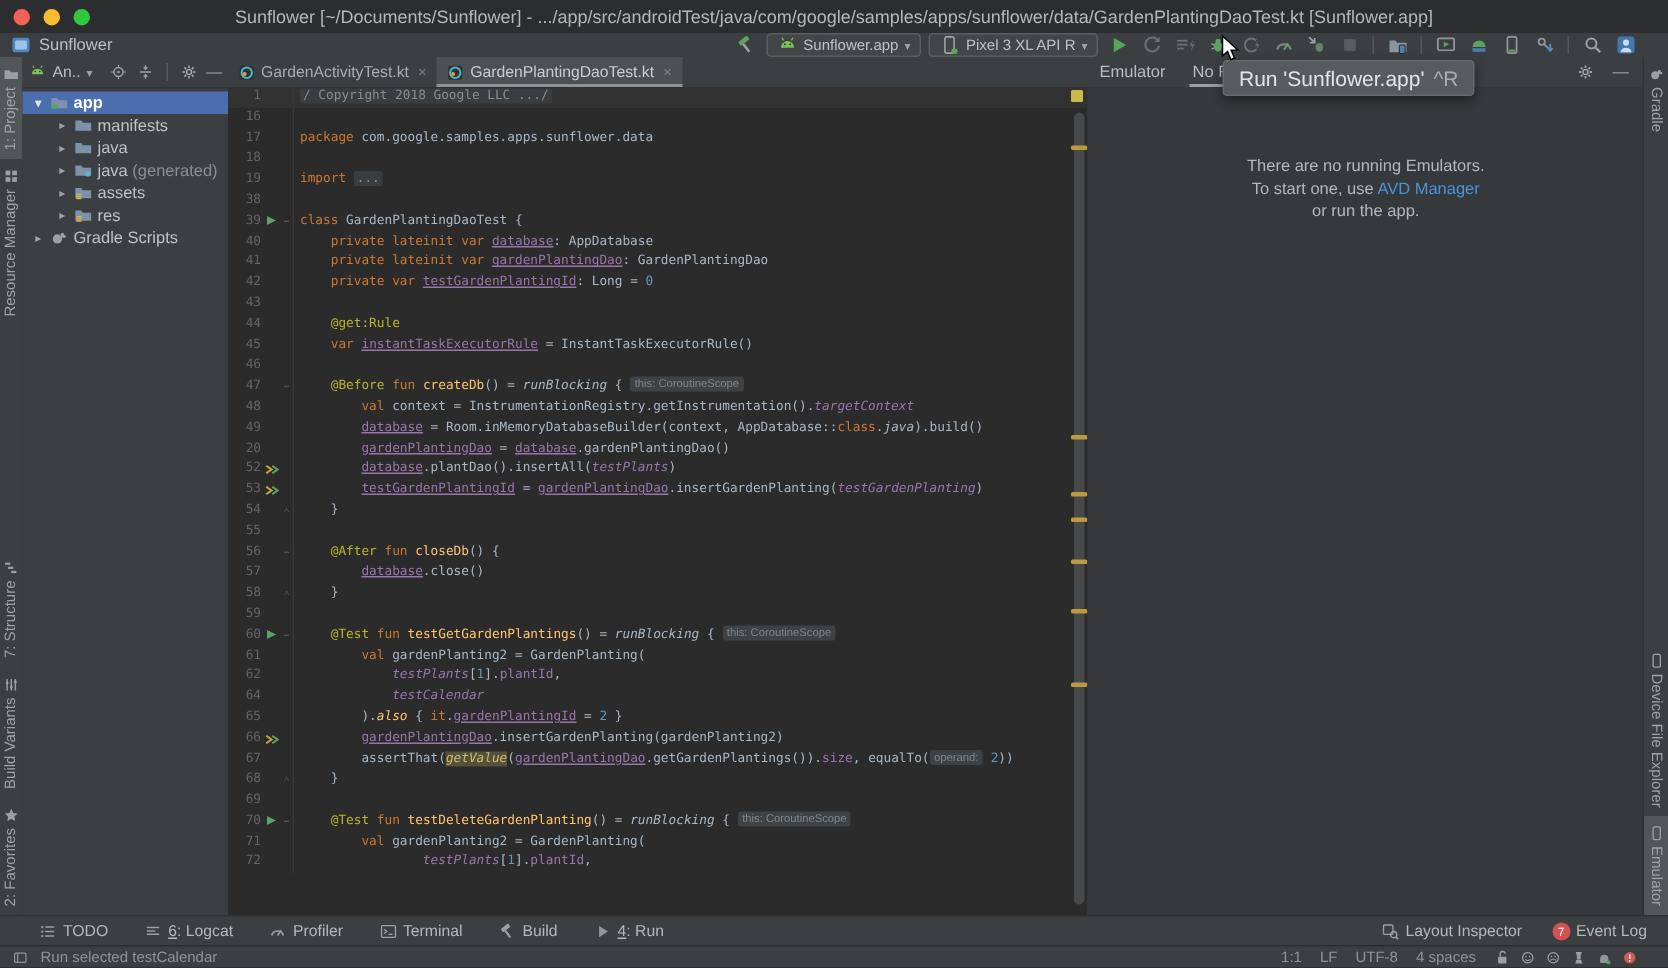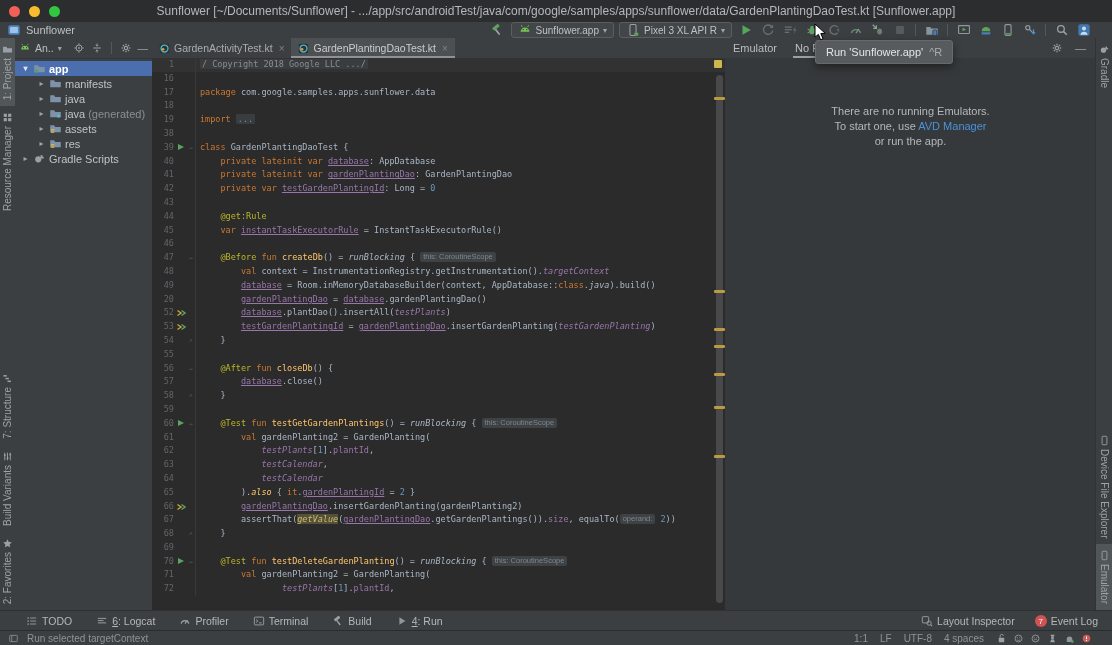--- a/index.html
+++ b/index.html
@@ -99,21 +99,21 @@
   
   #statusbar{position:absolute;left:0;right:0;top:630px;height:15px;background:#3c3f41;border-top:1px solid #2a2c2d;
              display:flex;align-items:center;font-size:10px;color:#8f9396;}
   #sb-left{display:flex;align-items:center;gap:8px;padding-left:8px;}
   #sb-right{margin-left:auto;display:flex;align-items:center;gap:12px;padding-right:20px;}
   #sb-icons{display:flex;align-items:center;gap:6px;}
   #sb-icons .icon svg{width:11px;height:11px;}
   #sb-left .icon svg{width:11px;height:11px;}
   
   #tooltip{position:absolute;left:815px;top:40px;height:22px;display:flex;align-items:center;gap:6px;
-           background:#575b5d;border:1px solid #656a6c;border-radius:3px;padding:0 10px;font-size:11px;
+           background:#575b5d;border:1px solid #656a6c;border-radius:3px;padding:0 10px;font-size:14px;
            color:#e2e5e6;box-shadow:0 3px 8px rgba(0,0,0,.45);z-index:50;white-space:nowrap;}
   #tooltip .shortcut{color:#a8adb0;}
   #cursor{position:absolute;left:814px;top:23px;z-index:60;}
 </style>
 </head>
 <body>
 
 <div id="app">
 
   <div id="titlebar">
@@ -704,26 +704,20 @@
               <span class="g-fold"></span>
               <span class="code-pre"><span class="tk d">        </span><span class="tk k">val </span><span class="tk d">gardenPlanting2 = GardenPlanting(</span></span>
             </div>
             <div class="cl">
               <span class="g-num">62</span>
               <span class="g-ic"></span>
               <span class="g-fold"></span>
               <span class="code-pre"><span class="tk d">            </span><span class="tk pi">testPlants</span><span class="tk d">[</span><span class="tk n">1</span><span class="tk d">].</span><span class="tk p">plantId</span><span class="tk d">,</span></span>
             </div>
             <div class="cl">
-              <span class="g-num">63</span>
-              <span class="g-ic"></span>
-              <span class="g-fold"></span>
-              <span class="code-pre"><span class="tk d">            </span><span class="tk pi">testCalendar</span><span class="tk d">,</span></span>
-            </div>
-            <div class="cl">
               <span class="g-num">64</span>
               <span class="g-ic"></span>
               <span class="g-fold"></span>
               <span class="code-pre"><span class="tk d">            </span><span class="tk pi">testCalendar</span></span>
             </div>
             <div class="cl">
               <span class="g-num">65</span>
               <span class="g-ic"></span>
               <span class="g-fold"></span>
               <span class="code-pre"><span class="tk d">        ).</span><span class="tk fi">also</span><span class="tk d"> { </span><span class="tk k">it</span><span class="tk d">.</span><span class="tk pu">gardenPlantingId</span><span class="tk d"> = </span><span class="tk n">2</span><span class="tk d"> }</span></span>
@@ -937,21 +931,21 @@
   </div>
 
   <div id="statusbar">
     <div id="sb-left">
       <span class="icon">
           <svg width="14" height="14" viewBox="0 0 16 16">
             <rect x="2.5" y="3.5" width="11" height="9" rx="1" fill="none" stroke="#8f9396" stroke-width="1.2"></rect>
             <line x1="5.5" y1="3.5" x2="5.5" y2="12.5" stroke="#8f9396" stroke-width="1.2"></line>
           </svg>
         </span>
-      <span>Run selected targetContext</span>
+      <span>Run selected testCalendar</span>
     </div>
     <div id="sb-right">
       <span id="sb-segs" style="display:flex;gap:12px;">
           <span>1:1</span>
           <span>LF</span>
           <span>UTF-8</span>
           <span>4 spaces</span>
         </span>
       <span id="sb-icons">
           <span class="icon">

